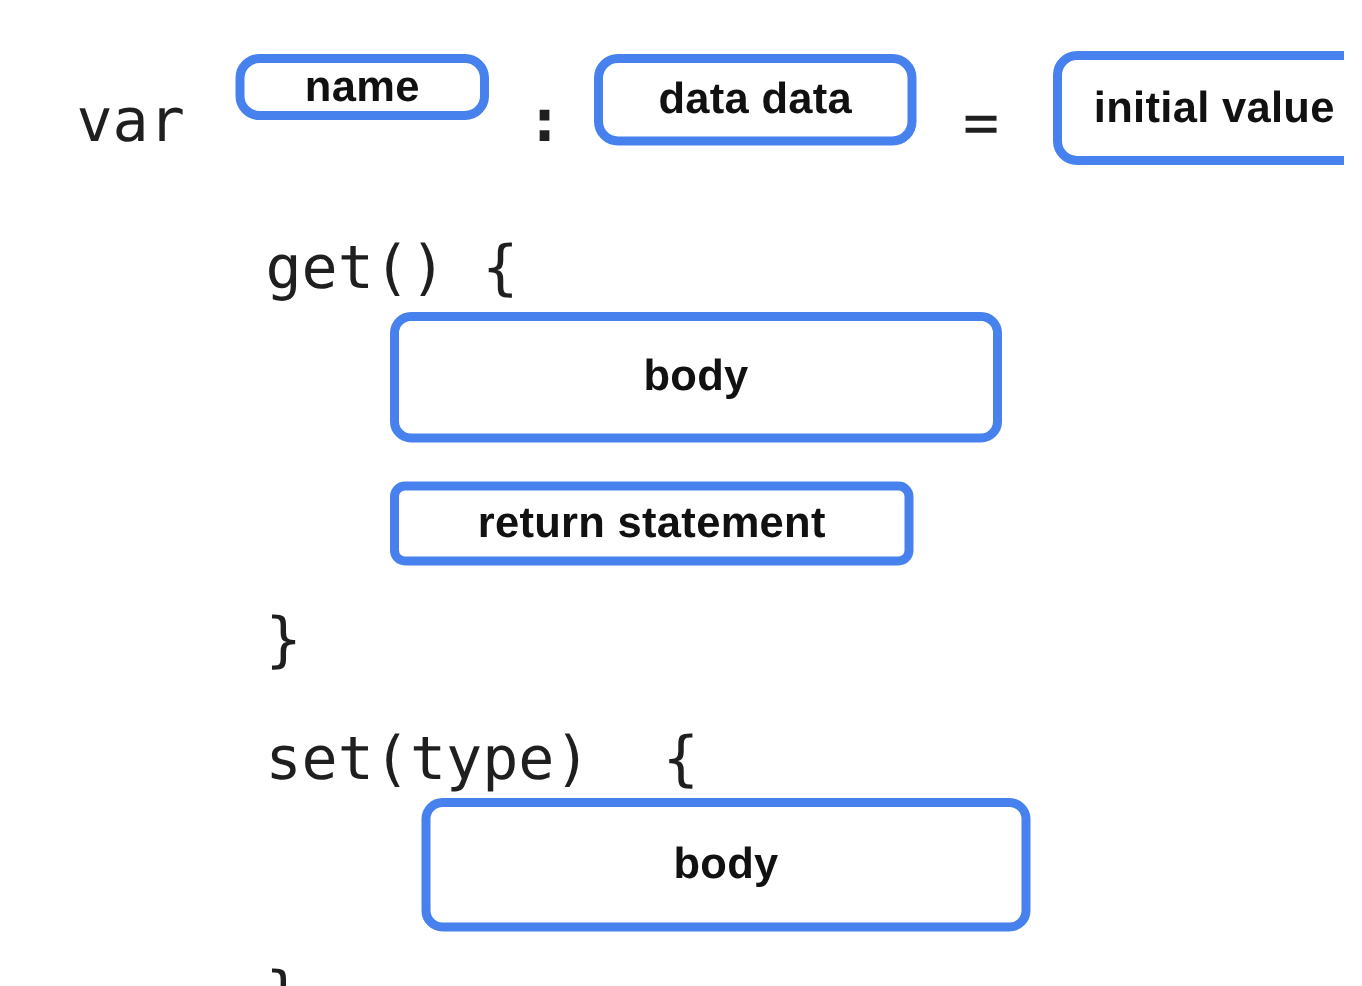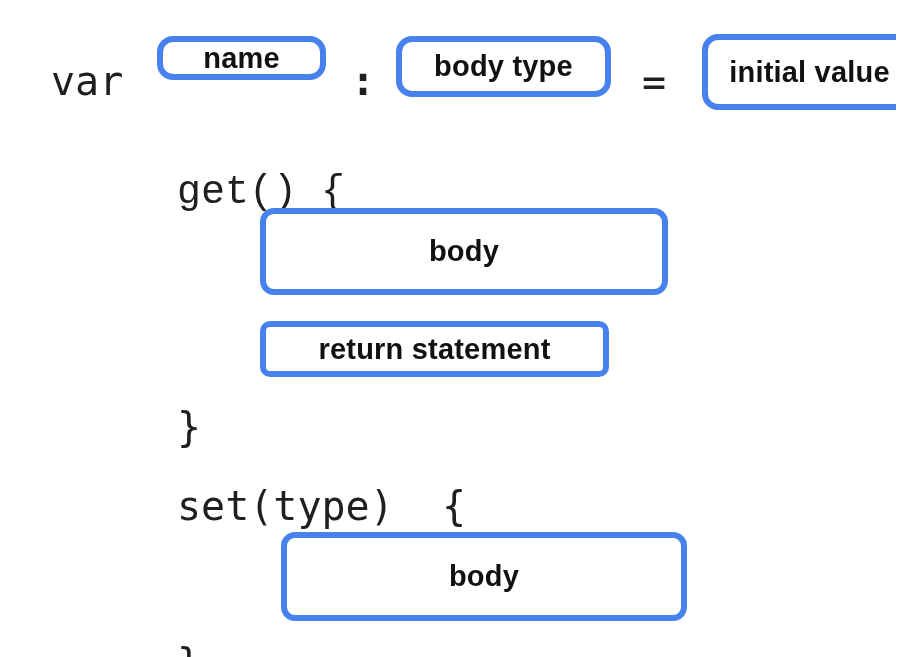--- a/index.html
+++ b/index.html
@@ -52,30 +52,30 @@
 
   <span class="code" style="left:15px; top:21px;">var</span>
 
   <div class="slot" style="left:133px; top:12px; width:169px; height:44px;">
     <span class="slot-label">name</span>
   </div>
 
   <span class="code bold" style="left:315px; top:21px;">:</span>
 
   <div class="slot" style="left:372px; top:12px; width:215px; height:61px;">
-    <span class="slot-label">body type</span>
+    <span class="slot-label">data data</span>
   </div>
 
   <span class="code" style="left:606px; top:22px;">=</span>
 
   <div class="slot" style="left:678px; top:10px; width:215px; height:76px;">
     <span class="slot-label">initial value</span>
   </div>
 
-  <span class="code" style="left:141px; top:133px;font-family:Liberation Mono, monospace;">get() {</span>
+  <span class="code" style="left:141px; top:119px;">get() {</span>
 
   <div class="slot" style="left:236px; top:184px; width:408px; height:87px; border-radius:14px;">
     <span class="slot-label">body</span>
   </div>
 
   <div class="slot" style="left:236px; top:297px; width:349px; height:56px; border-radius:10px;text-align:center;">
     <span class="slot-label">return statement</span>
   </div>
 
   <span class="code" style="left:141px; top:367px;">}</span>

